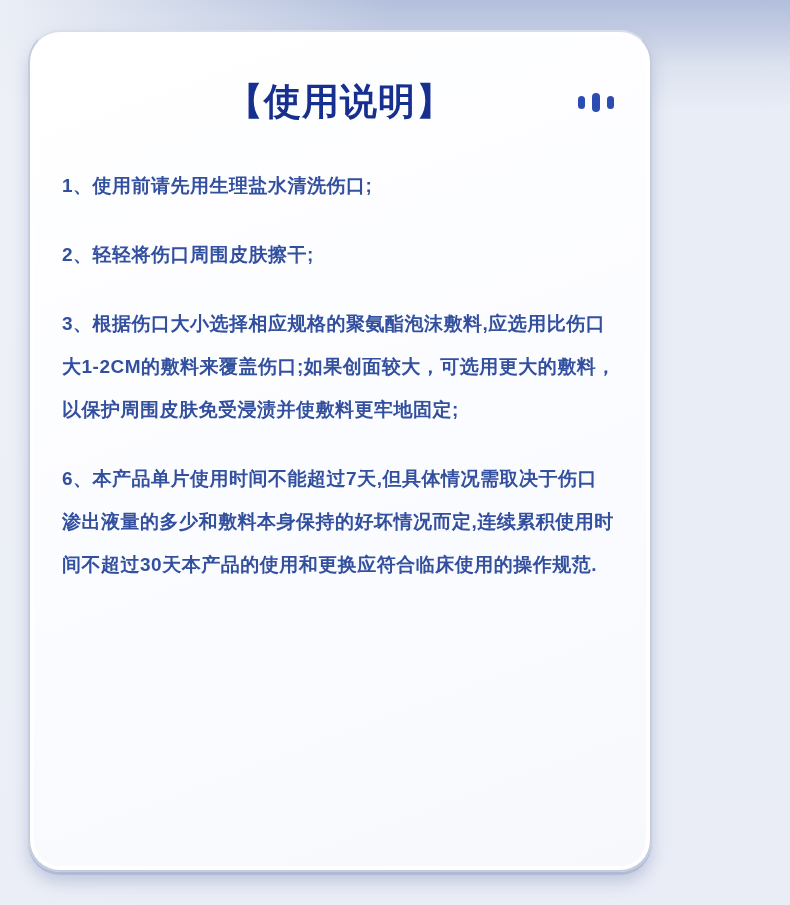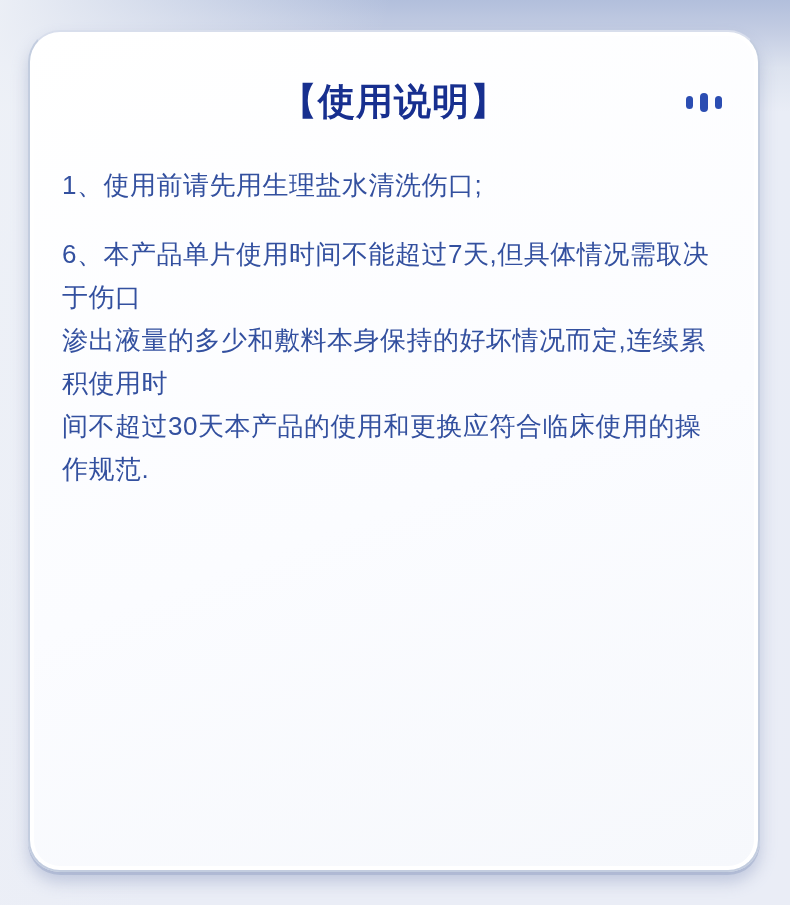--- a/index.html
+++ b/index.html
@@ -13,21 +13,21 @@
     overflow: hidden;
     font-family: "Liberation Sans", sans-serif;
     background:
       linear-gradient(105deg, rgba(238,241,247,0.95) 0%, rgba(238,241,247,0) 38%),
       linear-gradient(180deg, var(--page_bg_top, #b2bfdc) 0px, #c4cde3 32px, #dde3ef 68px, var(--page_bg, #e9edf6) 112px, #eaedf6 100%);
   }
   .card {
     position: absolute;
     left: 28px;
     top: 30px;
-    width: 732px;
+    width: 624px;
     height: 842px;
     box-sizing: border-box;
     border-radius: 32px;
     background: linear-gradient(160deg, #ffffff 0%, var(--card_bg, #fbfcff) 55%, #f6f8fc 100%);
     border: 2px solid var(--card_edge, #c3cddf);
     border-top-color: #d8deec;
     box-shadow:
       inset 0 0 0 4px #ffffff,
       0 10px 16px rgba(139, 153, 190, 0.45),
       0 3px 0 rgba(170, 182, 210, 0.55);
@@ -64,39 +64,43 @@
   }
   .dots span.mid {
     width: 8px;
     height: 19px;
   }
   .content {
     margin-top: 34px;
   }
   .item {
     margin: 0 0 26px 0;
-    font-size: 26px;
+    font-size: 19px;
     line-height: 43px;
-    font-weight: 400;
+    font-weight: 700;
     color: var(--body_text, #33509f);
     white-space: pre-line;
     letter-spacing: 0.5px;
   }
 </style>
 </head>
 <body>
 
 <div class="card">
   <div class="card-header">
     <h1 class="title">【使用说明】</h1>
     <div class="dots">
       <span></span>
       <span class="mid"></span>
       <span></span>
     </div>
   </div>
   <div class="content">
     <p class="item">1、使用前请先用生理盐水清洗伤口;</p>
+    <p class="item">2、轻轻将伤口周围皮肤擦干;</p>
+    <p class="item">3、根据伤口大小选择相应规格的聚氨酯泡沫敷料,应选用比伤口
+大1-2CM的敷料来覆盖伤口;如果创面较大，可选用更大的敷料，
+以保护周围皮肤免受浸渍并使敷料更牢地固定;</p>
     <p class="item">6、本产品单片使用时间不能超过7天,但具体情况需取决于伤口
 渗出液量的多少和敷料本身保持的好坏情况而定,连续累积使用时
 间不超过30天本产品的使用和更换应符合临床使用的操作规范.</p>
   </div>
 </div>
 
 </body></html>

